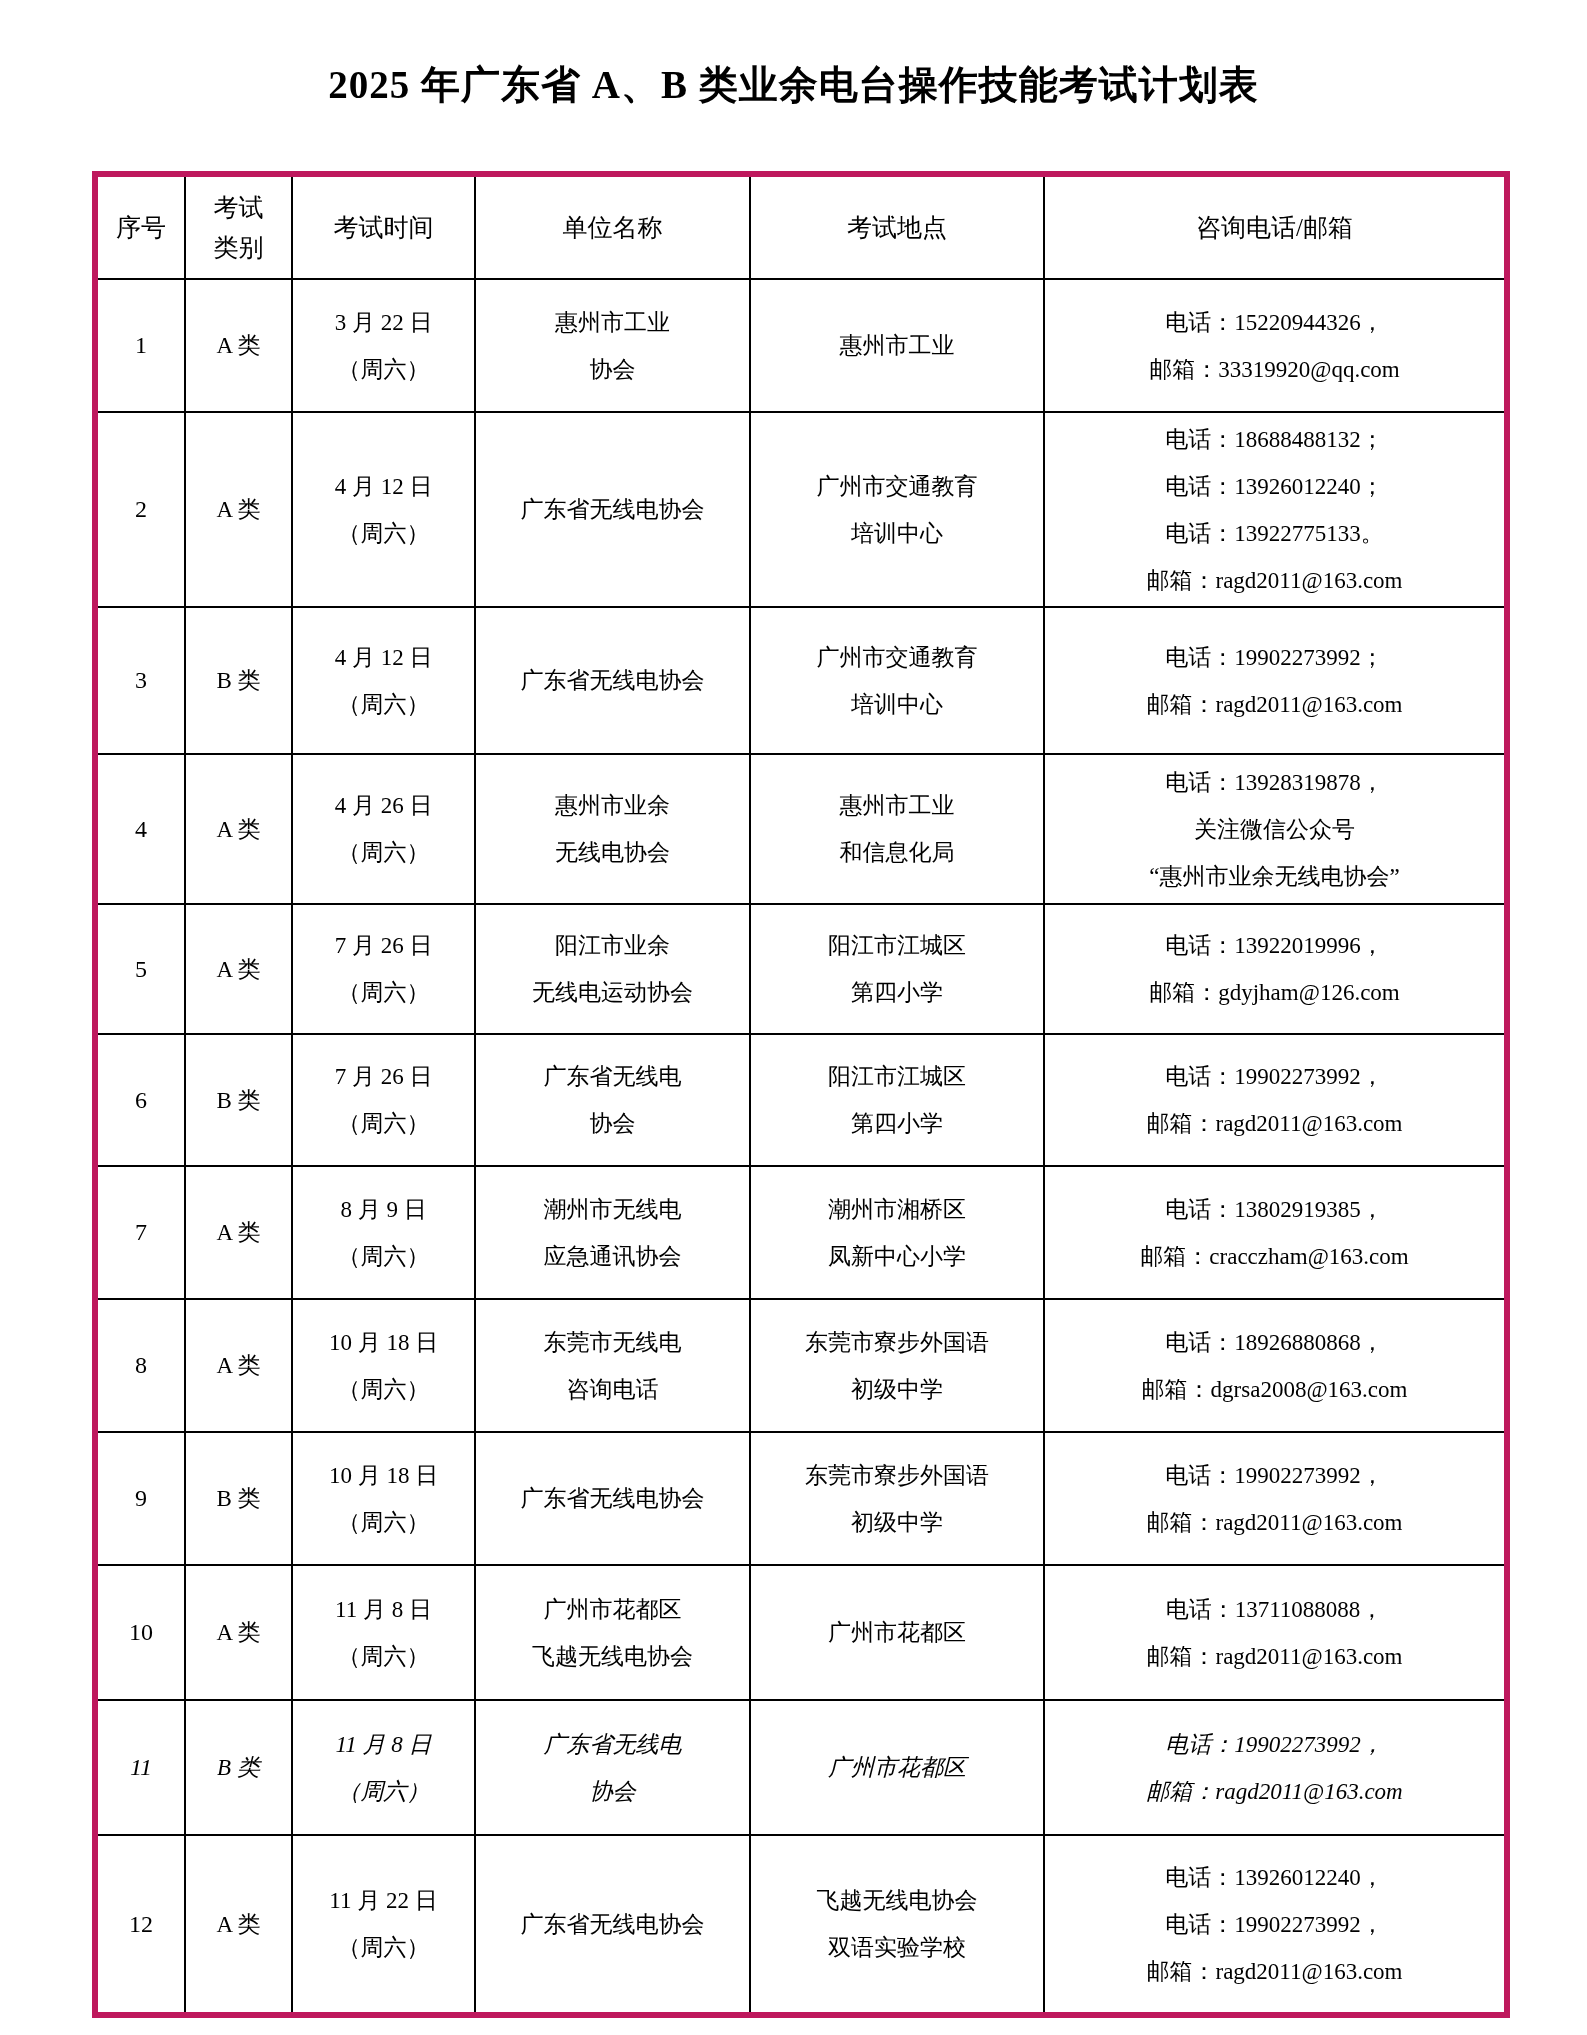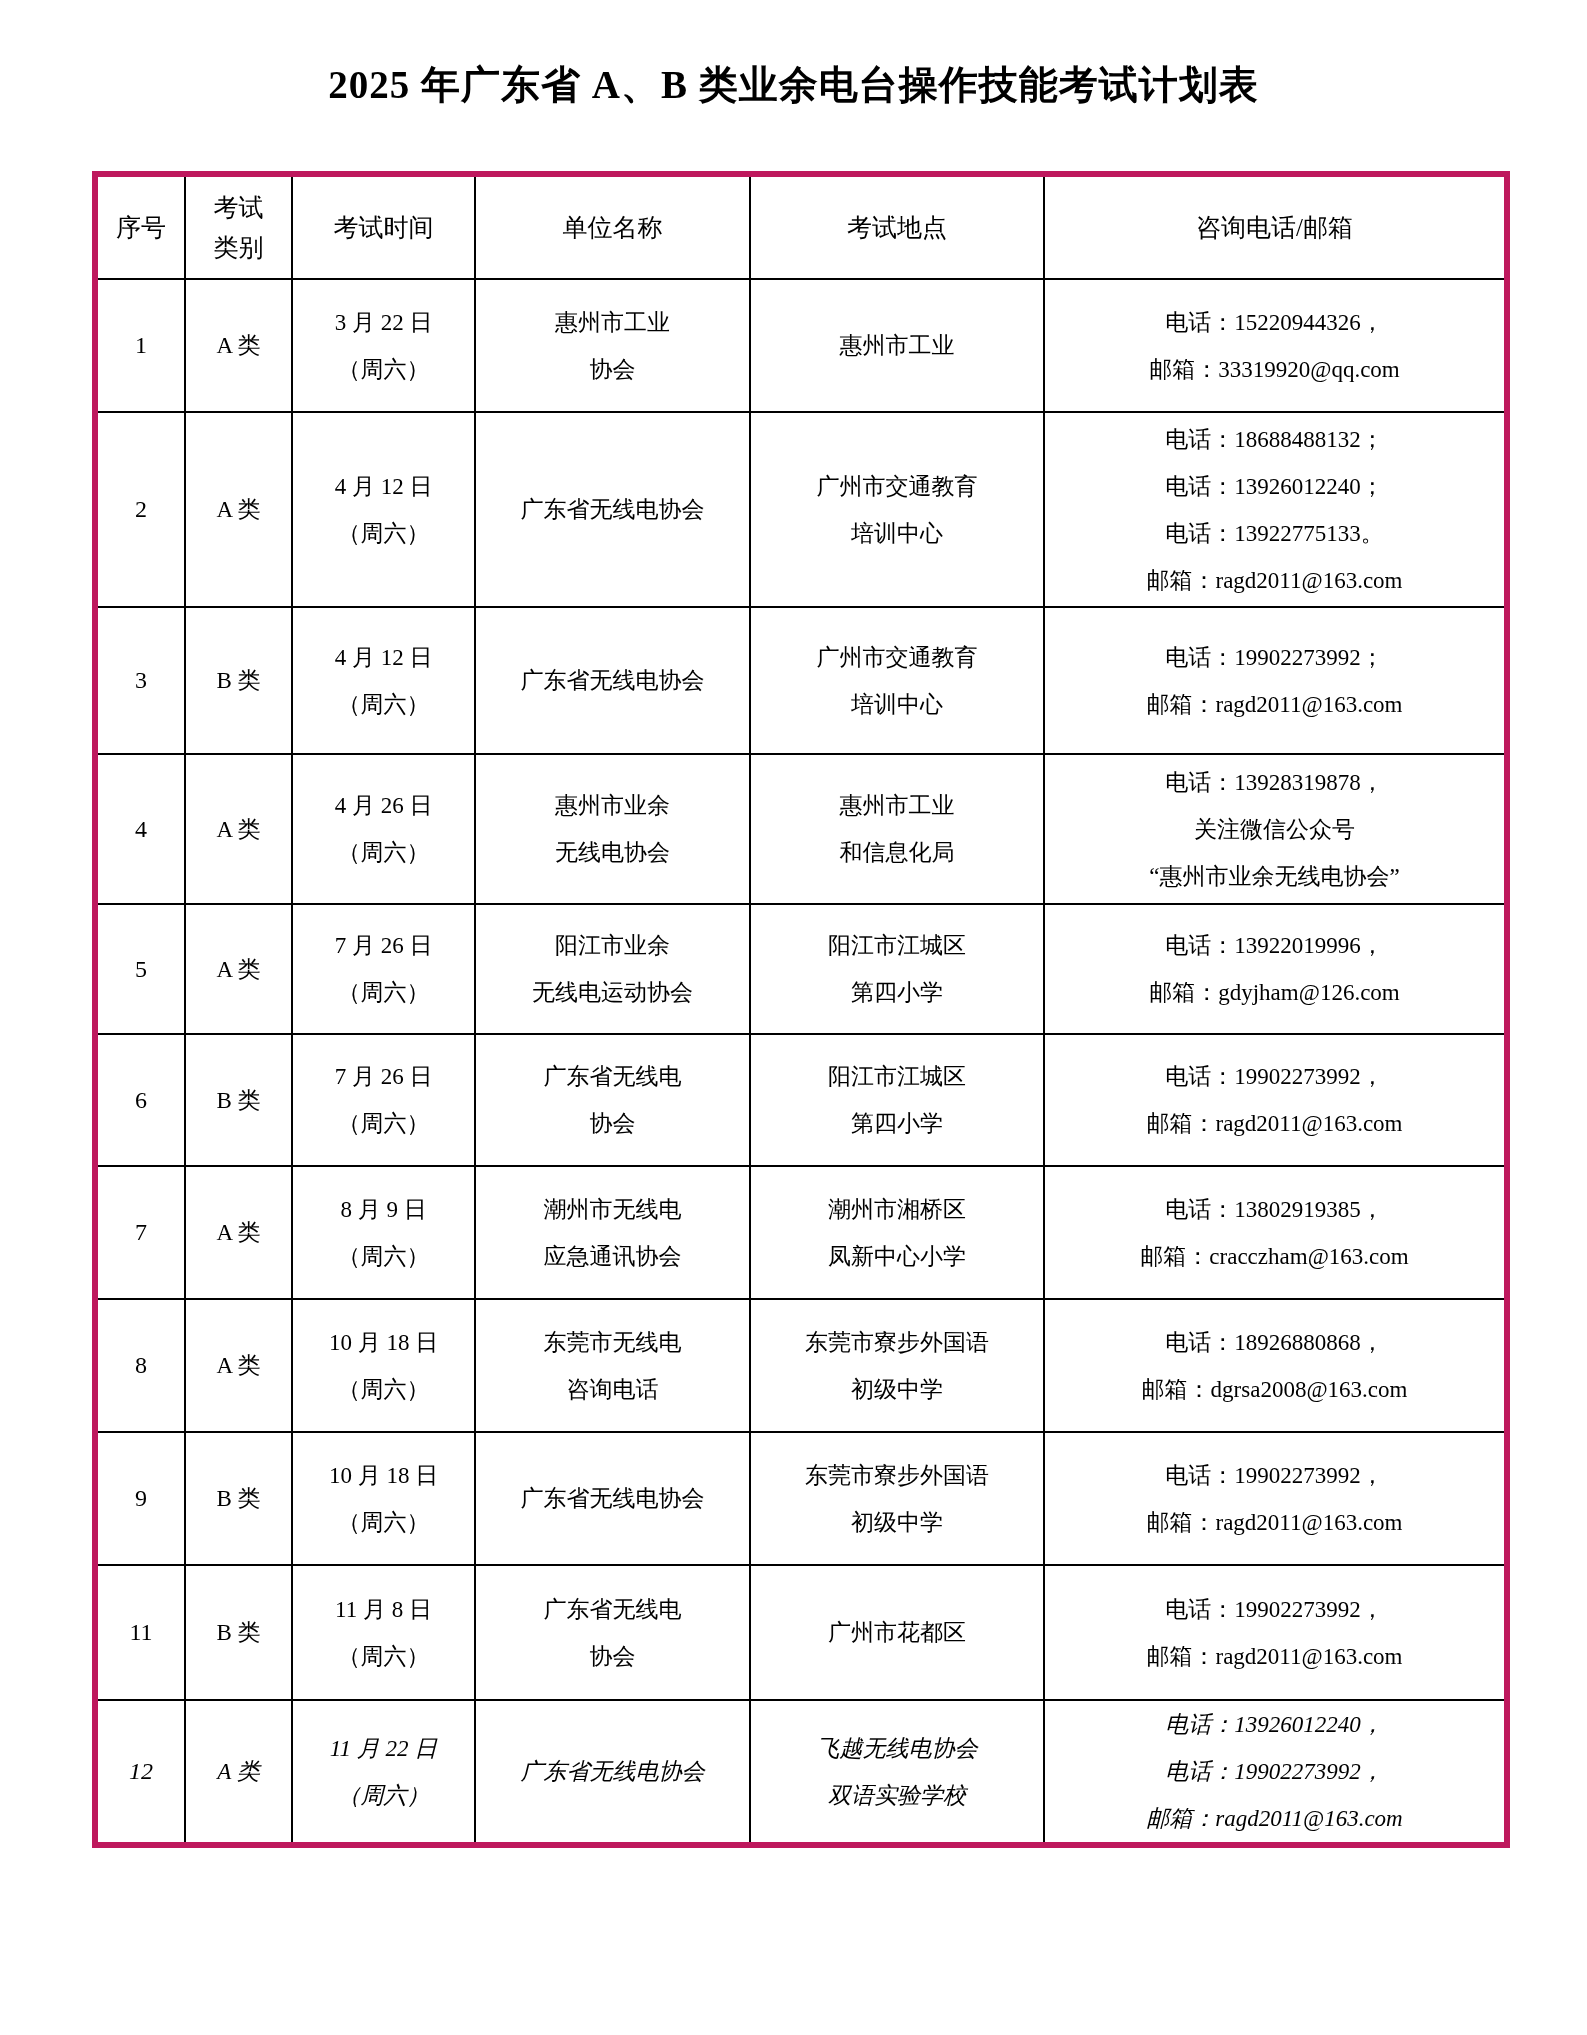--- a/index.html
+++ b/index.html
@@ -292,20 +292,43 @@
             <div class="line">东莞市寮步外国语</div>
             <div class="line">初级中学</div>
           </td>
           <td class="cell-contact">
             <div class="line">电话：19902273992，</div>
             <div class="line">邮箱：ragd2011@163.com</div>
           </td>
         </tr>
         <tr>
           <td class="cell-no">
+            <div class="line">10</div>
+          </td>
+          <td class="cell-category">
+            <div class="line">A 类</div>
+          </td>
+          <td class="cell-date">
+            <div class="line">11 月 8 日</div>
+            <div class="line">（周六）</div>
+          </td>
+          <td class="cell-unit">
+            <div class="line">广州市花都区</div>
+            <div class="line">飞越无线电协会</div>
+          </td>
+          <td class="cell-location">
+            <div class="line">广州市花都区</div>
+          </td>
+          <td class="cell-contact">
+            <div class="line">电话：13711088088，</div>
+            <div class="line">邮箱：ragd2011@163.com</div>
+          </td>
+        </tr>
+        <tr>
+          <td class="cell-no">
             <div class="line">11</div>
           </td>
           <td class="cell-category">
             <div class="line">B 类</div>
           </td>
           <td class="cell-date">
             <div class="line">11 月 8 日</div>
             <div class="line">（周六）</div>
           </td>
           <td class="cell-unit">

